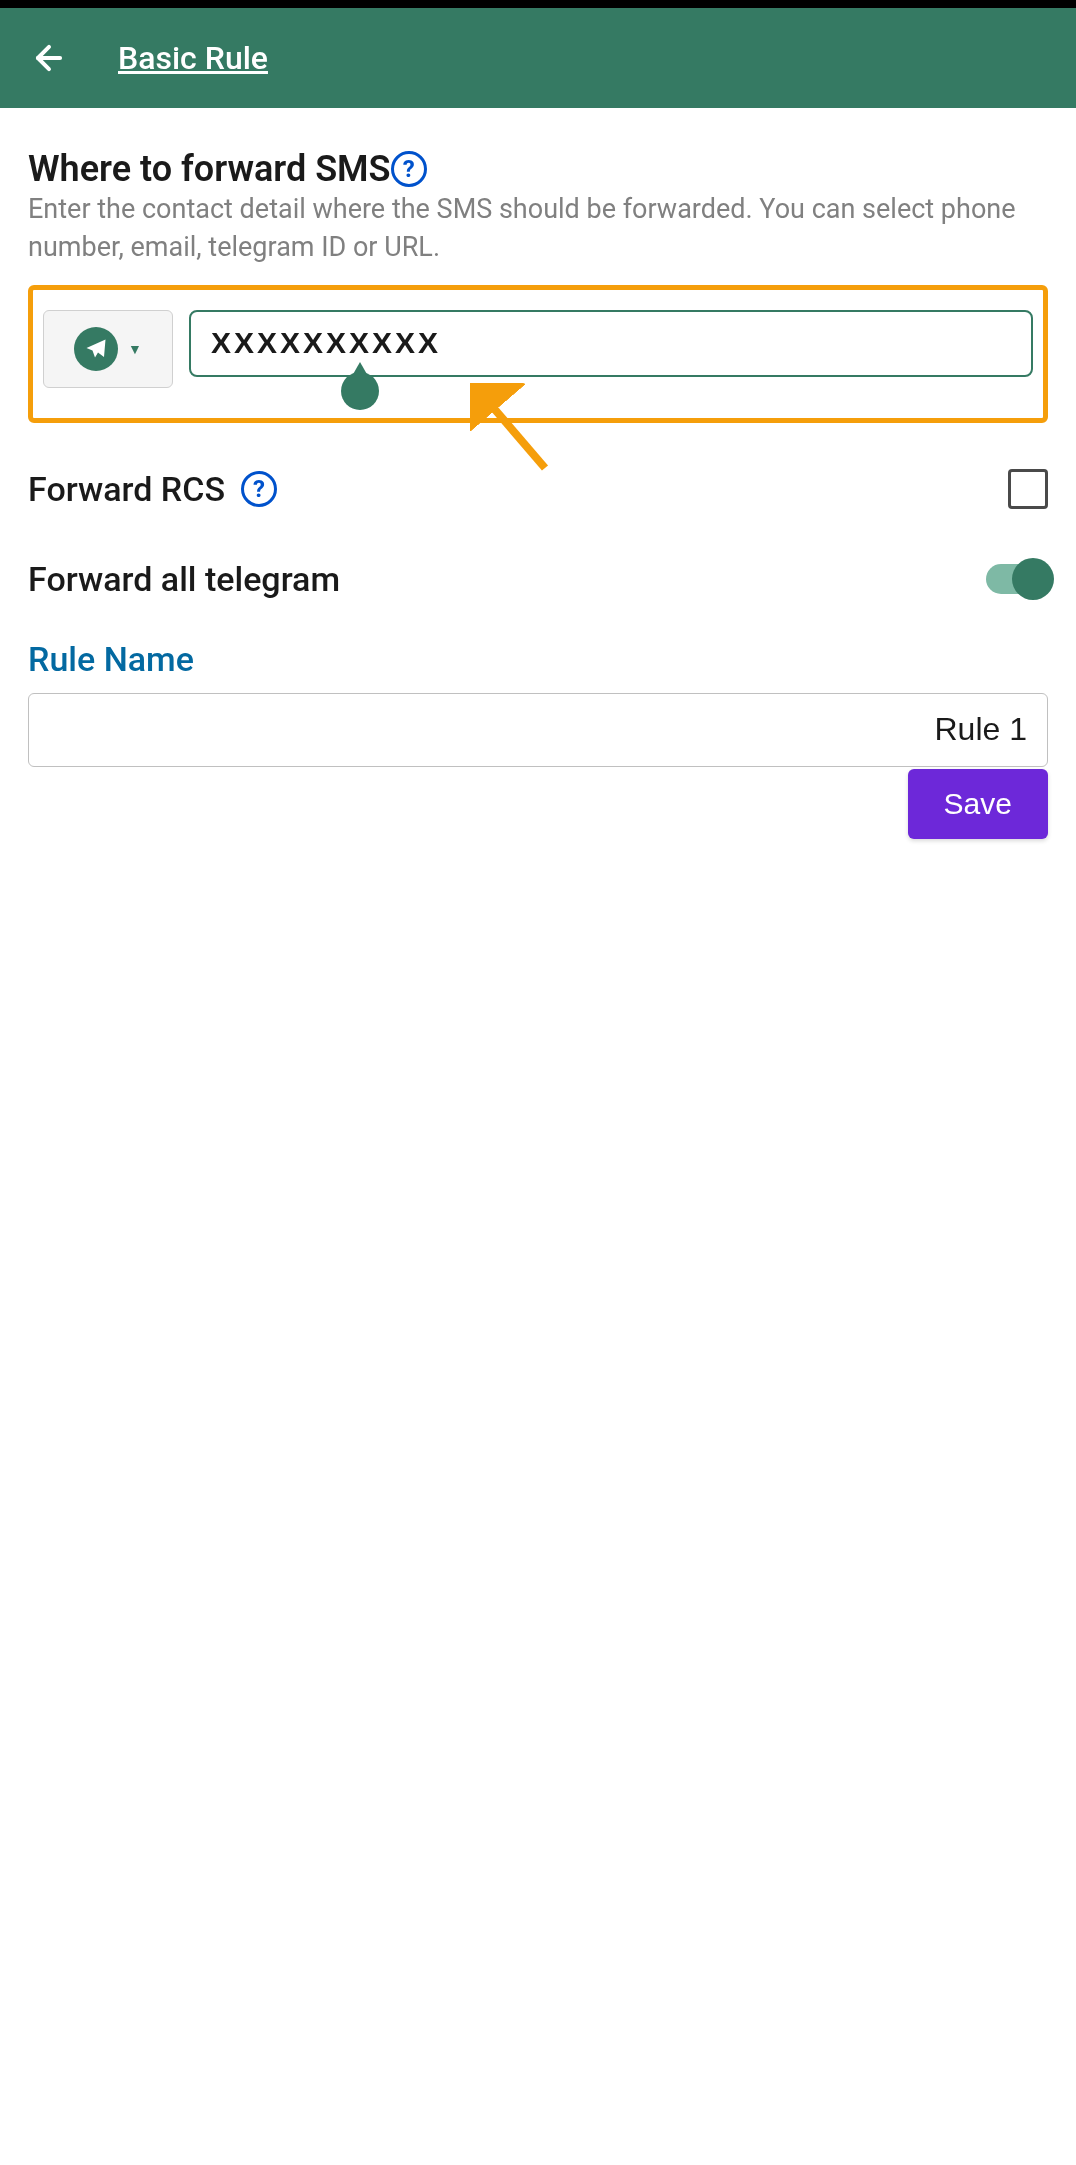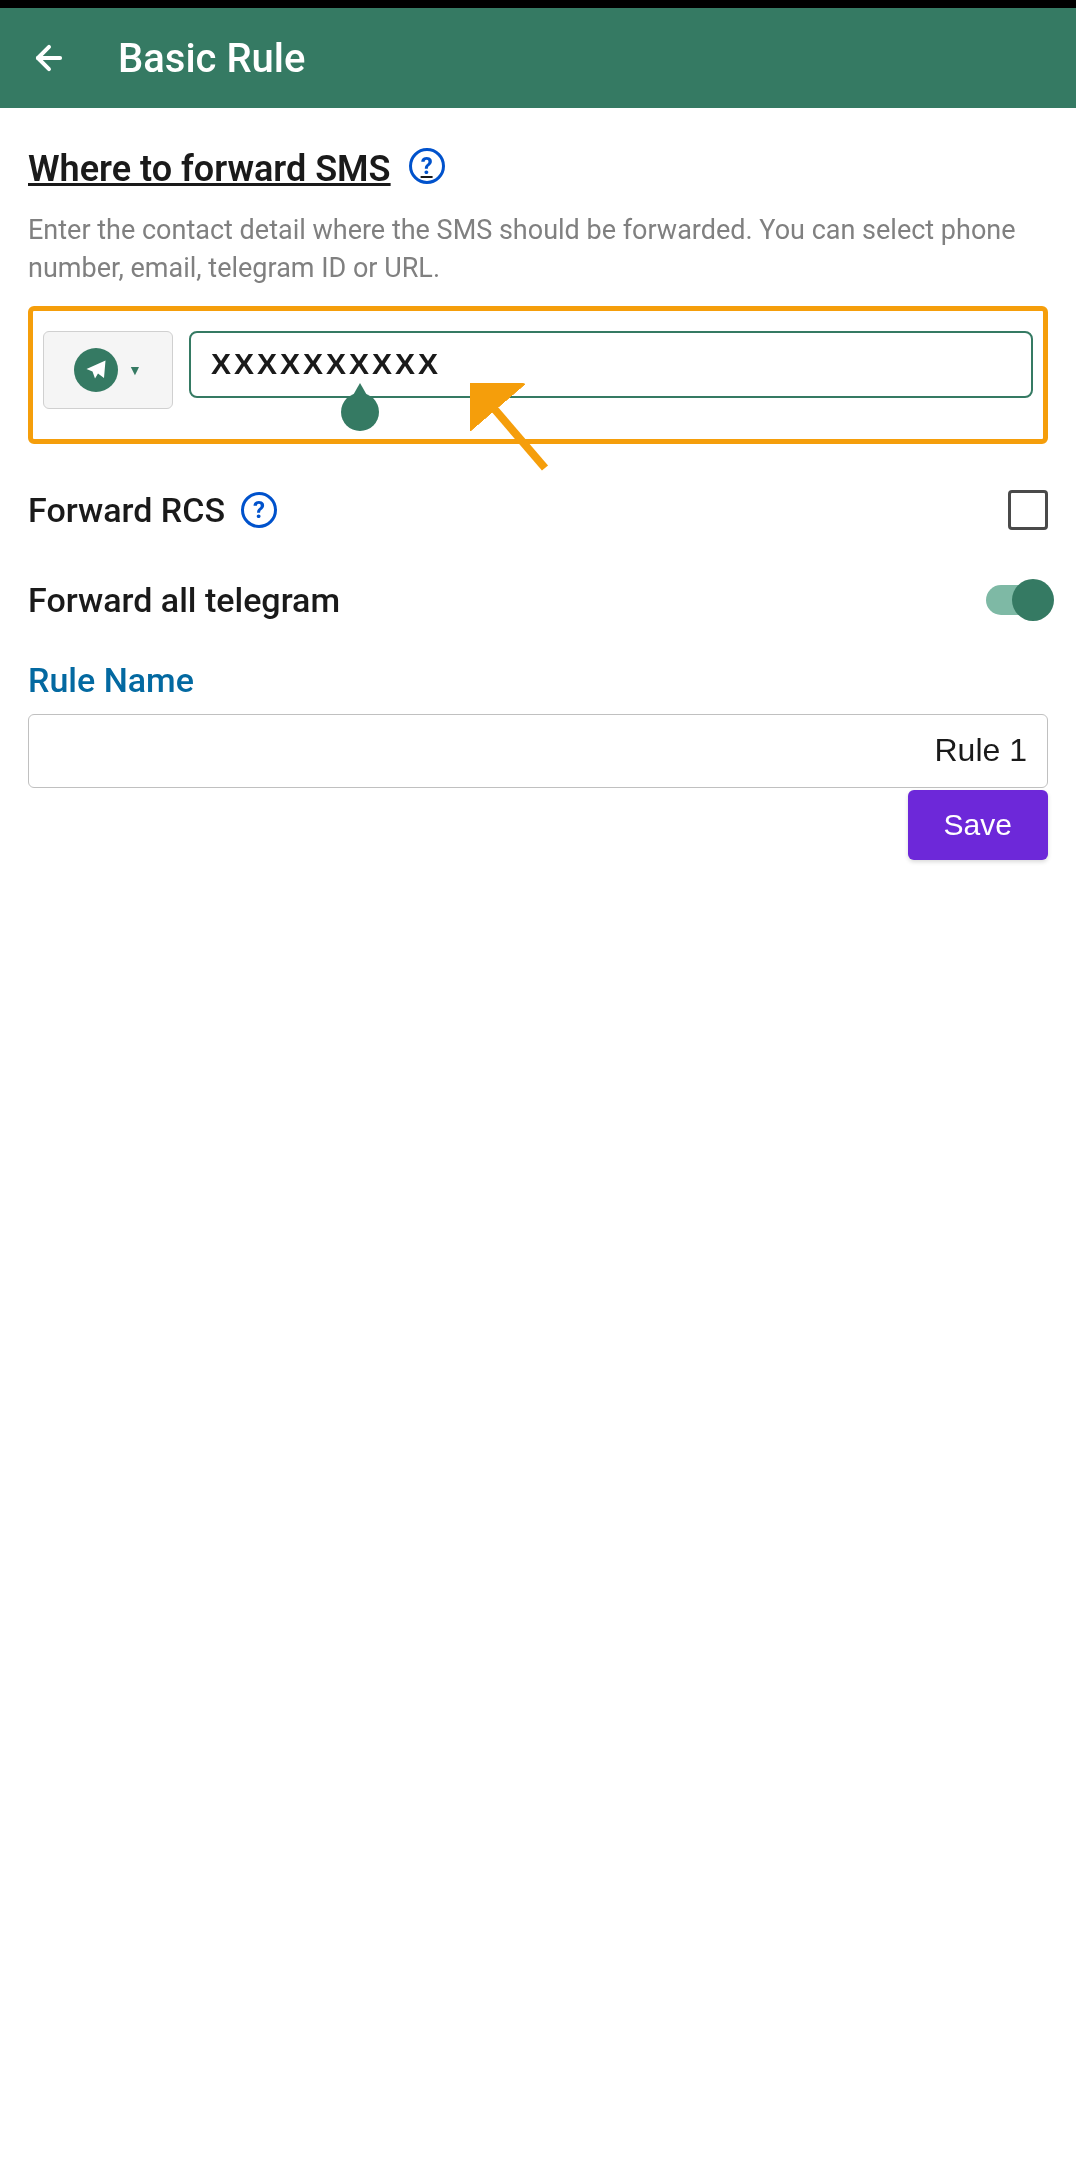--- a/index.html
+++ b/index.html
@@ -24,51 +24,50 @@
       gap: 50px;
     }
     .back-arrow {
       color: #ffffff;
       font-size: 36px;
       display: flex;
       align-items: center;
     }
     .header-title {
       color: #ffffff;
-      font-size: 40px;
-      font-weight: 500;
+      font-size: 32px;
+      font-weight: 500;
+      text-decoration: underline;
     }
     .content {
       padding: 40px 28px;
     }
     .section-title {
       font-size: 36px;
       font-weight: 600;
       color: #1a1a1a;
       display: flex;
-      align-items: flex-start;
-      gap: 18px;
-      text-decoration: underline;
+      align-items: center;
     }
     .help-icon {
       width: 36px;
       height: 36px;
       border: 3px solid #0052cc;
       border-radius: 50%;
       color: #0052cc;
       font-size: 24px;
       font-weight: 700;
       display: inline-flex;
       align-items: center;
       justify-content: center;
     }
     .subtitle {
       color: #808080;
       font-size: 27px;
-      margin-top: 22px;
+      margin-top: 1px;
       line-height: 1.4;
     }
     .highlight-box {
       border: 5px solid #f59e0b;
       border-radius: 6px;
       padding: 20px 10px 30px 10px;
       margin-top: 18px;
       display: flex;
       gap: 16px;
       position: relative;

